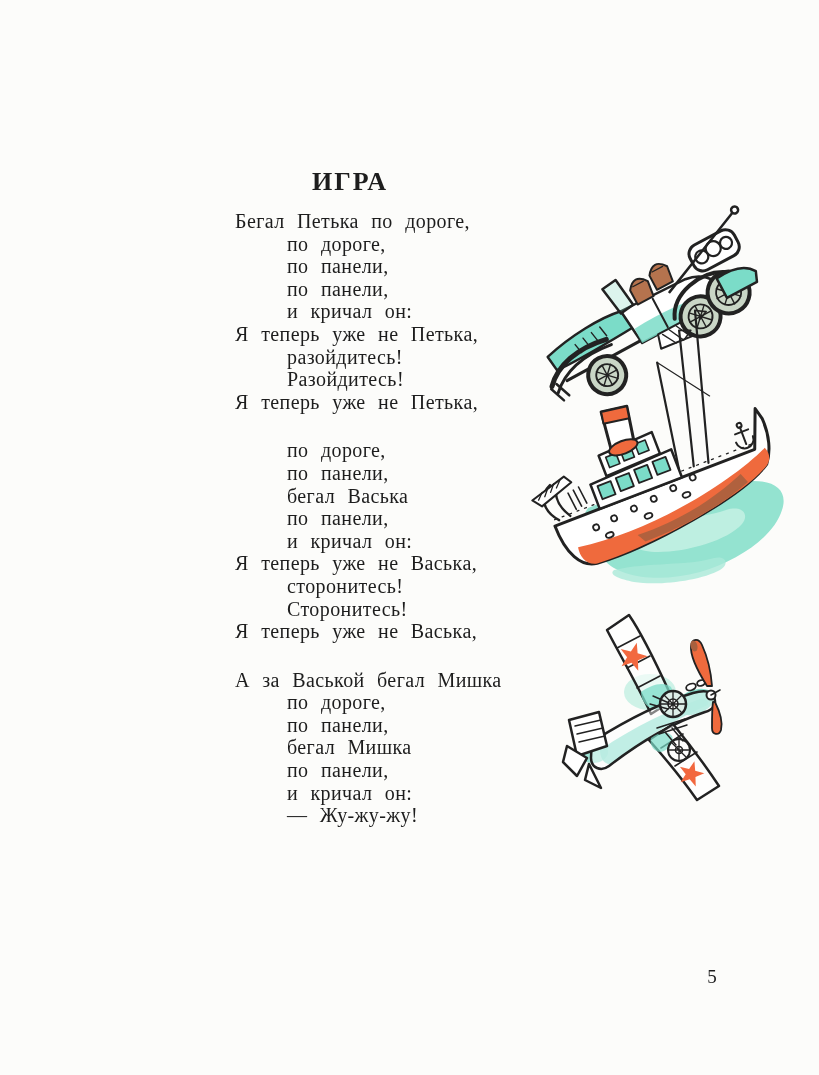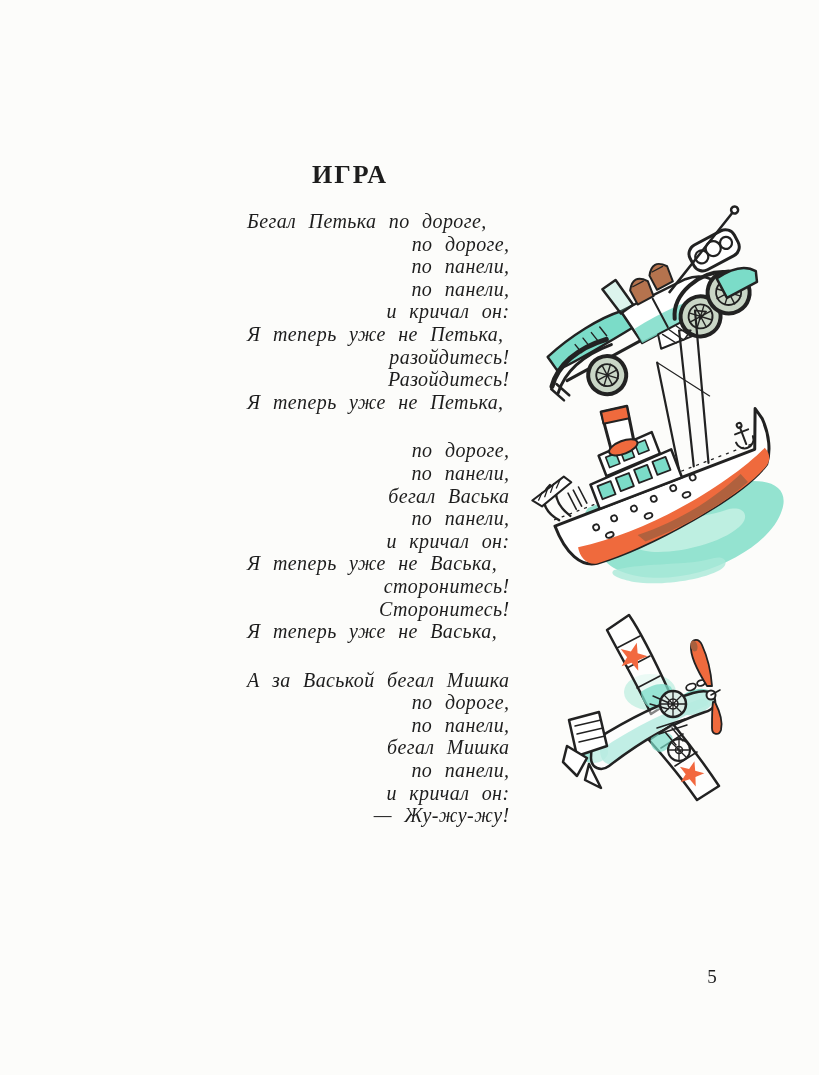--- a/index.html
+++ b/index.html
@@ -3,31 +3,31 @@
 <meta charset="utf-8">
 <style>
   html,body { margin:0; padding:0; background:#ffffff; }
   .page {
     position:relative; width:819px; height:1075px;
     background:#fcfcfa; overflow:hidden;
     font-family:"Liberation Serif", serif;
     color:#1d1d1d;
   }
   .title {
-    position:absolute; left:231px; top:160px; width:238px;
+    position:absolute; left:231px; top:167px; width:238px;
     text-align:center; font-size:26px; font-weight:bold;
     letter-spacing:2px; white-space:nowrap;
   }
   .poem {
     position:absolute; left:231px; top:210px;
     font-size:20px; line-height:22.6px;
     letter-spacing:0.4px; word-spacing:7px; white-space:nowrap;
   }
-  .stanza { margin:0 0 26px 16px;font-style:italic; }
-  .line.indent { padding-left:52px;text-align:right; }
+  .stanza { margin:0 0 26px 4px; }
+  .line.indent { padding-left:52px; }
   .pageno {
     position:absolute; left:697px; top:966px; width:30px;
     text-align:center; font-size:19px;
   }
   .illu { position:absolute; }
   #car-illu   { left:536px; top:240px; width:258px; height:165px; }
   #ship-illu  { left:528px; top:318px; width:272px; height:292px; }
   #plane-illu { left:545px; top:600px; width:274px; height:230px; }
   svg { display:block; overflow:visible; }
 </style>

